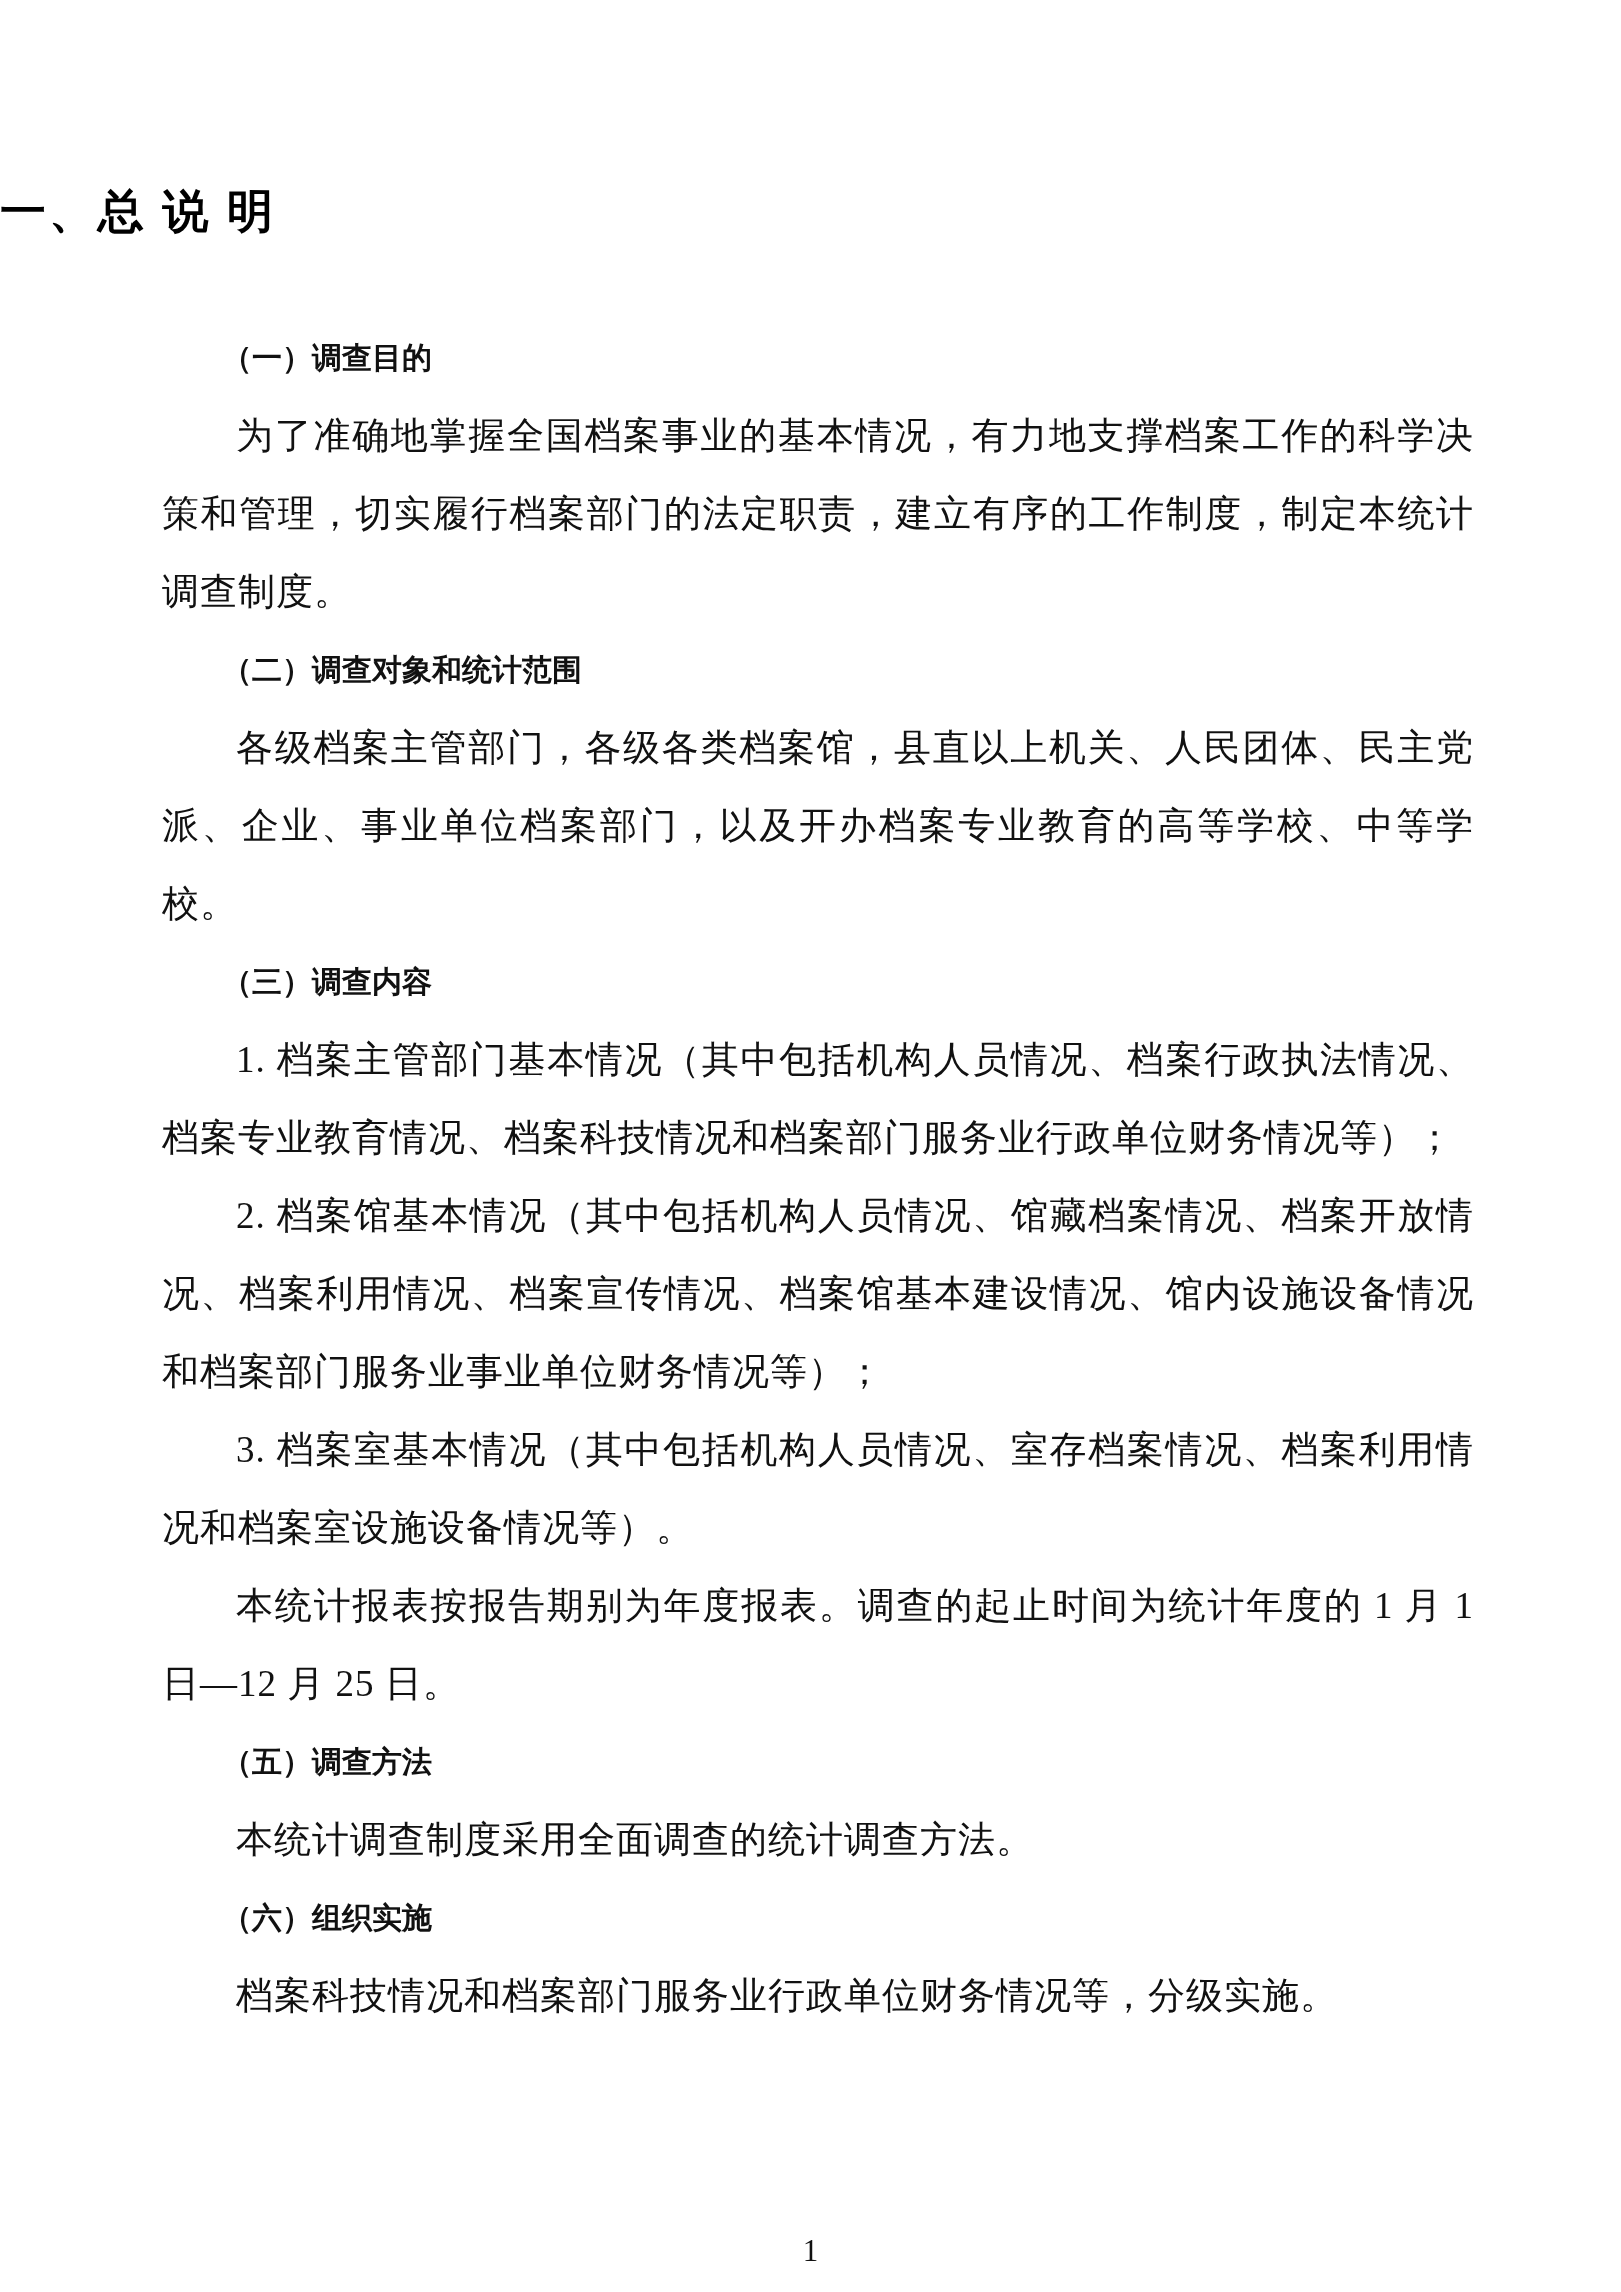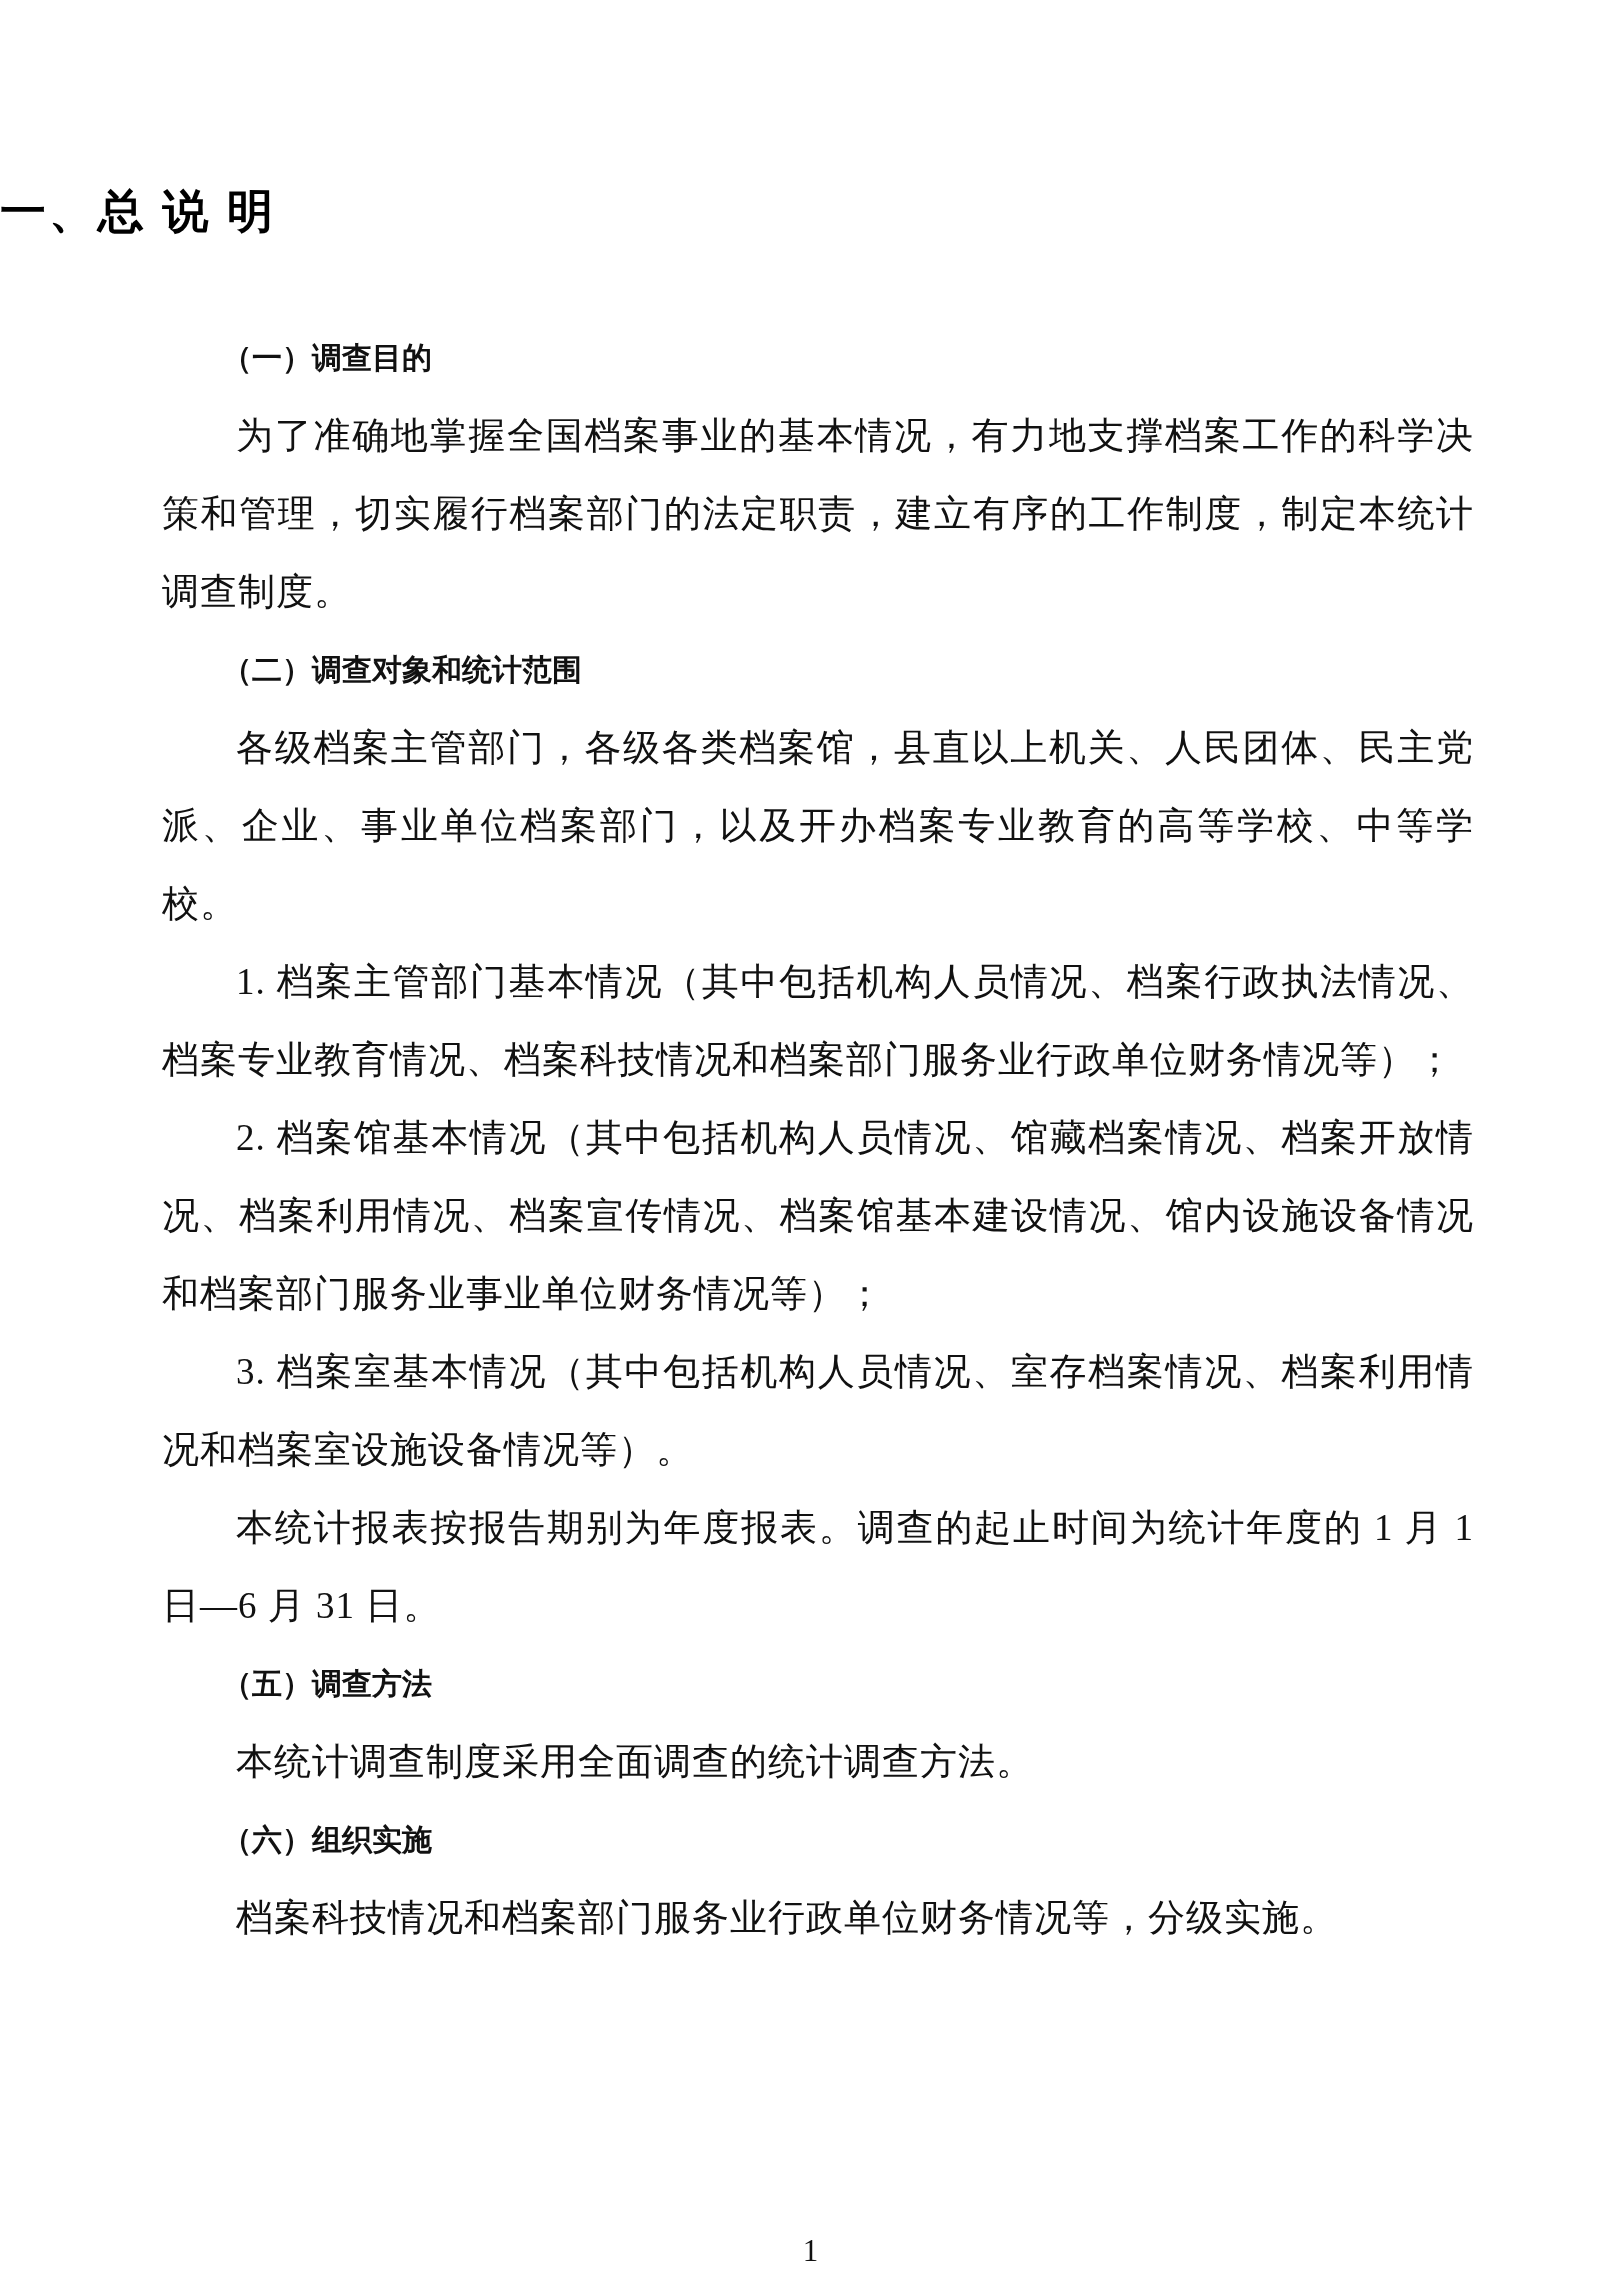--- a/index.html
+++ b/index.html
@@ -55,24 +55,25 @@
 </head>
 <body>
 
 <div class="page">
   <h1 class="title">一、总 说 明</h1>
   <main class="content" id="sections">
       <p class="heading">（一）调查目的</p>
       <p class="para">为了准确地掌握全国档案事业的基本情况，有力地支撑档案工作的科学决策和管理，切实履行档案部门的法定职责，建立有序的工作制度，制定本统计调查制度。</p>
       <p class="heading">（二）调查对象和统计范围</p>
       <p class="para">各级档案主管部门，各级各类档案馆，县直以上机关、人民团体、民主党派、企业、事业单位档案部门，以及开办档案专业教育的高等学校、中等学校。</p>
+      <p class="heading">（三）调查内容</p>
       <p class="para">1. 档案主管部门基本情况（其中包括机构人员情况、档案行政执法情况、档案专业教育情况、档案科技情况和档案部门服务业行政单位财务情况等）；</p>
       <p class="para">2. 档案馆基本情况（其中包括机构人员情况、馆藏档案情况、档案开放情况、档案利用情况、档案宣传情况、档案馆基本建设情况、馆内设施设备情况和档案部门服务业事业单位财务情况等）；</p>
       <p class="para">3. 档案室基本情况（其中包括机构人员情况、室存档案情况、档案利用情况和档案室设施设备情况等）。</p>
-      <p class="para">本统计报表按报告期别为年度报表。调查的起止时间为统计年度的 1 月 1 日—6 月 31 日。</p>
+      <p class="para">本统计报表按报告期别为年度报表。调查的起止时间为统计年度的 1 月 1 日—12 月 25 日。</p>
       <p class="heading">（五）调查方法</p>
       <p class="para">本统计调查制度采用全面调查的统计调查方法。</p>
       <p class="heading">（六）组织实施</p>
       <p class="para">档案科技情况和档案部门服务业行政单位财务情况等，分级实施。</p>
     </main>
   <div class="page-number">1</div>
 </div>
 
 
 </body></html>

